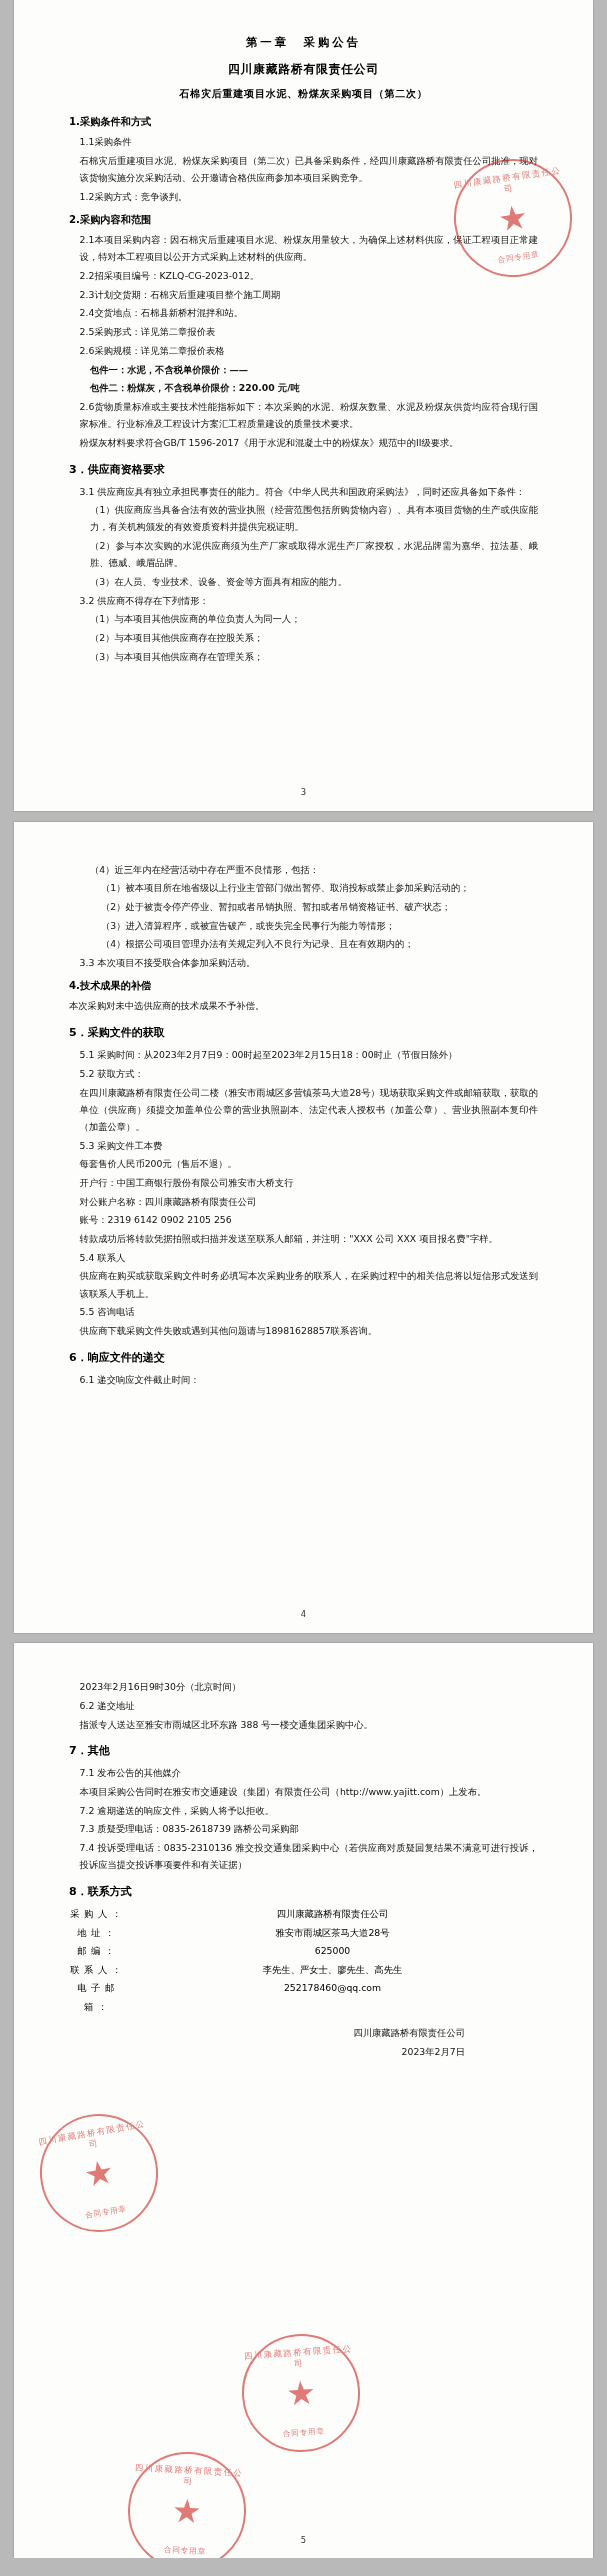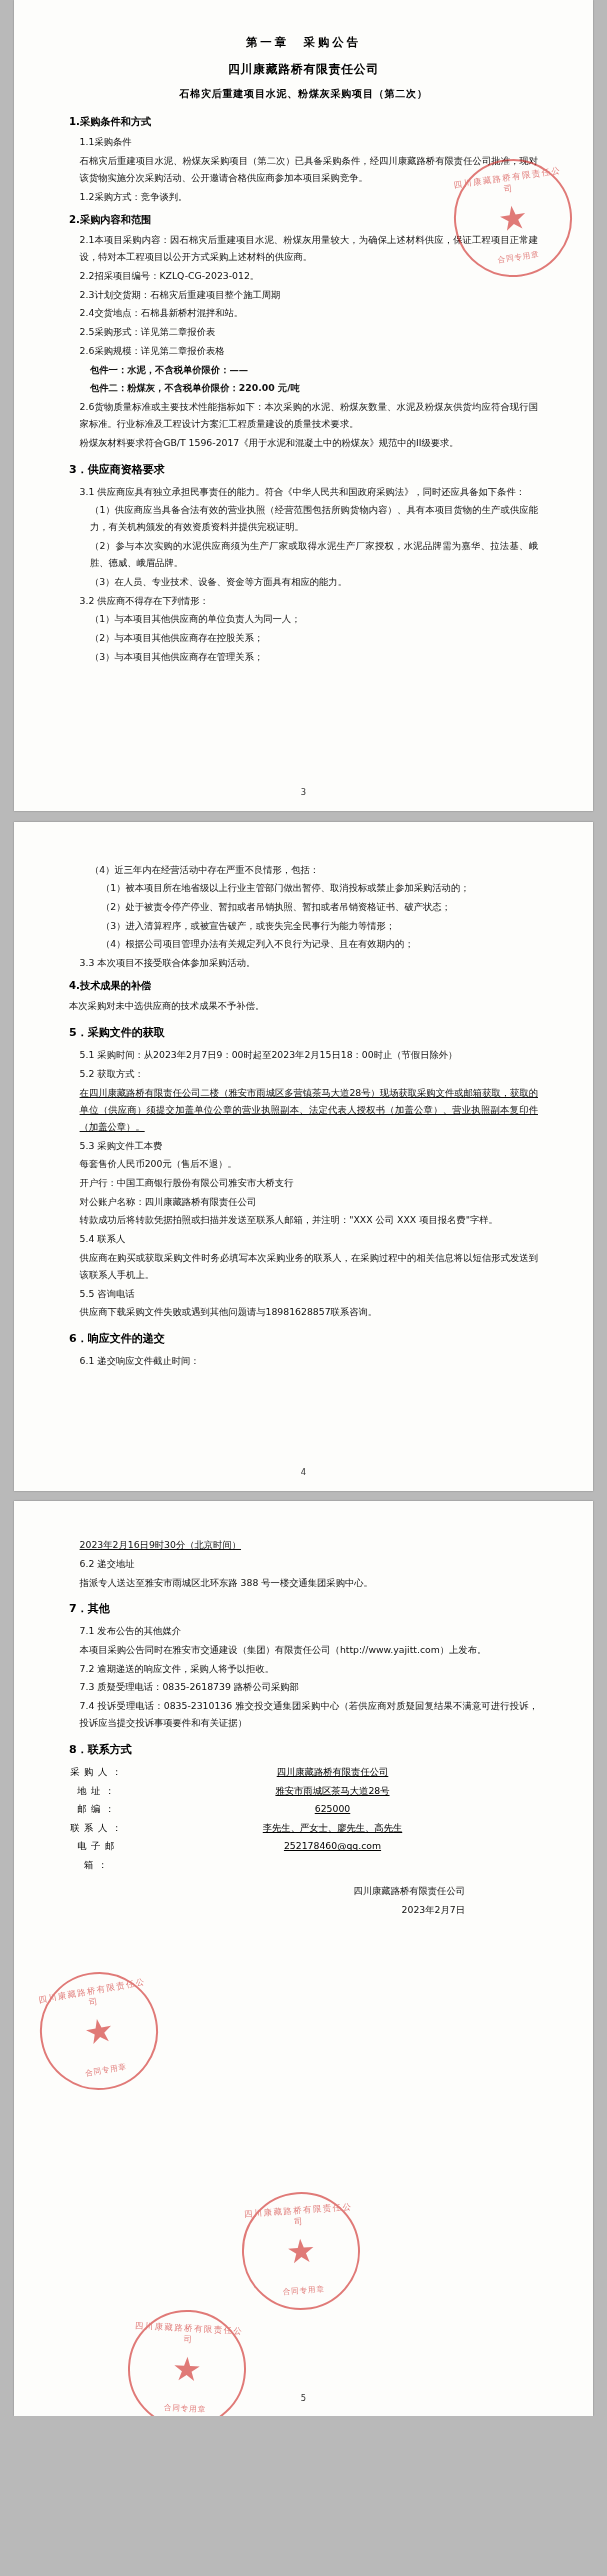--- a/index.html
+++ b/index.html
@@ -8,33 +8,33 @@
   .page{
     position:relative;
     background:#fdfdfb;
     margin:0 auto;
     box-shadow:0 0 1.5px rgba(0,0,0,.35);
     box-sizing:border-box;
     overflow:hidden;
   }
   .page + .page{margin-top:10.6px;}
   .p1{width:579px;height:811px;padding:35px 55px 0 55px;}
-  .p2{width:579px;height:669px;padding:39px 55px 0 55px;}
+  .p2{width:579px;height:811px;padding:39px 55px 0 55px;}
   .p3{width:579px;height:915px;padding:35px 55px 0 55px;}
   .h-chapter{font-size:11.4px;font-weight:bold;letter-spacing:3px;margin:0 0 12px 0;text-align:center;}
   .h-org{font-size:11.8px;font-weight:bold;text-align:center;margin:0 0 9px 0;letter-spacing:0.8px;}
   .h-proj{font-size:10px;font-weight:bold;text-align:center;margin:0 0 13.7px 0;letter-spacing:0.8px;}
   .h1{font-size:10.2px;font-weight:bold;margin:7.6px 0 4.6px 0;}
   .h1b{font-size:11px;font-weight:bold;margin:10.6px 0 6px 0;}
   p{font-size:9.3px;line-height:1.85;margin:0 0 1.5px 0;text-align:justify;color:#111;}
   .ind1{text-indent:0;padding-left:10.6px;}
   .ind2{padding-left:21px;}
   .ind3{padding-left:32px;}
   .bold{font-weight:bold;}
-  .u{text-decoration:underline;}
+  .u{}
   .pgnum{position:absolute;bottom:13.7px;left:0;width:100%;text-align:center;font-size:8.4px;color:#333;}
 
   
   .seal{
     position:absolute;
     width:114px;height:114px;
     border:2.3px solid #cf2b28;
     border-radius:50%;
     opacity:.62;
     pointer-events:none;
@@ -122,20 +122,21 @@
     <p>本次采购对未中选供应商的技术成果不予补偿。</p>
 
     <div class="h1b">5．采购文件的获取</div>
     <p class="ind1">5.1 采购时间：从2023年2月7日9：00时起至2023年2月15日18：00时止（节假日除外）</p>
     <p class="ind1">5.2 获取方式：</p>
     <p class="ind1 u">在四川康藏路桥有限责任公司二楼（雅安市雨城区多营镇茶马大道28号）现场获取采购文件或邮箱获取，获取的单位（供应商）须提交加盖单位公章的营业执照副本、法定代表人授权书（加盖公章）、营业执照副本复印件（加盖公章）。</p>
     <p class="ind1">5.3 采购文件工本费</p>
     <p class="ind1">每套售价人民币200元（售后不退）。</p>
     <p class="ind1">开户行：中国工商银行股份有限公司雅安市大桥支行</p>
     <p class="ind1">对公账户名称：四川康藏路桥有限责任公司</p>
+    <p class="ind1">账号：2319 6142 0902 2105 256</p>
     <p class="ind1">转款成功后将转款凭据拍照或扫描并发送至联系人邮箱，并注明："XXX 公司 XXX 项目报名费"字样。</p>
     <p class="ind1">5.4 联系人</p>
     <p class="ind1">供应商在购买或获取采购文件时务必填写本次采购业务的联系人，在采购过程中的相关信息将以短信形式发送到该联系人手机上。</p>
     <p class="ind1">5.5 咨询电话</p>
     <p class="ind1">供应商下载采购文件失败或遇到其他问题请与18981628857联系咨询。</p>
 
     <div class="h1b">6．响应文件的递交</div>
     <p class="ind1">6.1 递交响应文件截止时间：</p>
 
     <div class="pgnum">4</div>

